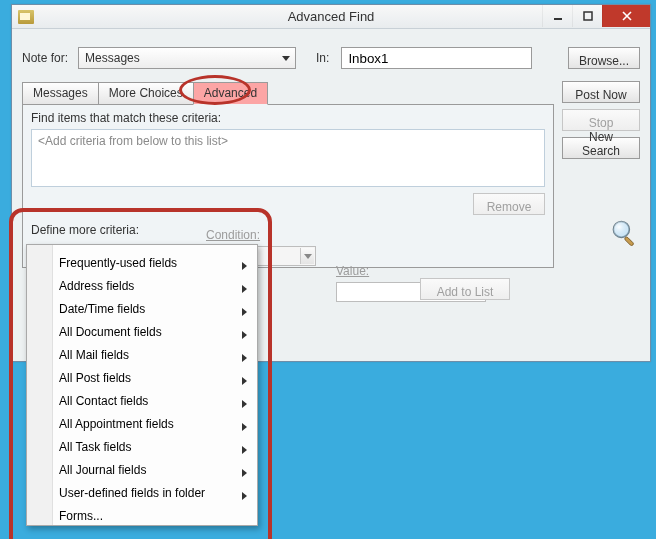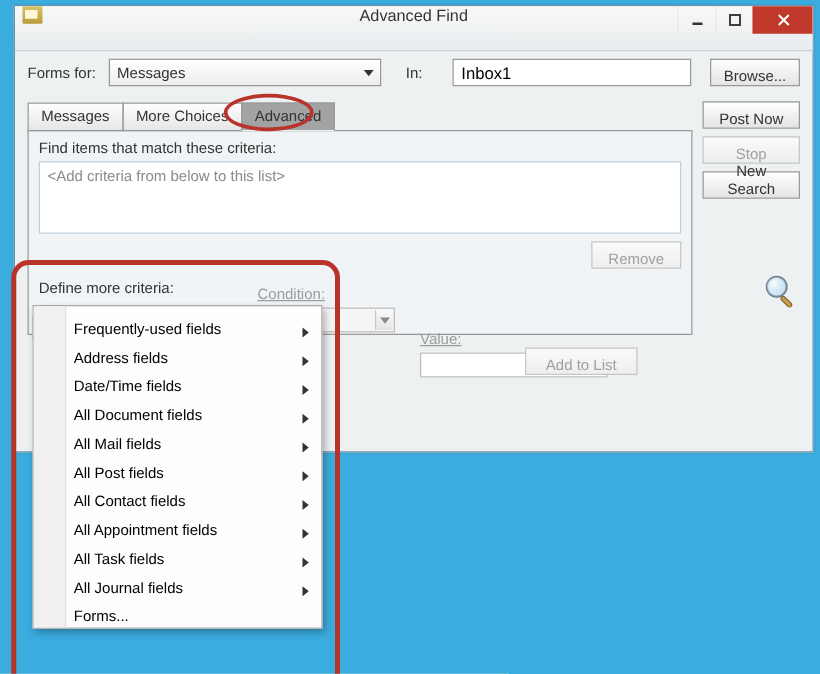--- a/index.html
+++ b/index.html
@@ -2,52 +2,52 @@
 <html><head>
 <meta charset="utf-8">
 <style>
   * { box-sizing: border-box; margin: 0; padding: 0; font-family: "Segoe UI", Tahoma, sans-serif; }
   body { width: 656px; height: 539px; background: #3aacde; overflow: hidden; position: relative; }
   .window {
     position: absolute; left: 11px; top: 4px; width: 640px; height: 358px;
     background: #edf1f2; border: 1px solid #6f8ea8; box-shadow: 0 0 2px rgba(0,0,0,0.1);
   }
   .titlebar {
-    height: 36px; background: linear-gradient(#f8f8f8,#e8ecee); display: flex; 
+    height: 24px; background: linear-gradient(#f8f8f8,#e8ecee); display: flex; align-items: center;
     position: relative; border-bottom: 1px solid #c8d0d6;
   }
   .titlebar .tb-icon { width: 16px; height: 14px; margin-left: 6px; background: linear-gradient(#d8c46a,#b89a3a); border-radius: 1px; position: relative; }
   .titlebar .tb-icon::after { content:""; position:absolute; left:2px; top:3px; width:10px; height:7px; background:#fff7d6; }
   .title-text { position: absolute; left: 0; right: 0; text-align: center; font-size: 13px; color: #333; pointer-events:none; }
   .win-btns { position: absolute; right: 0; top: 0; display: flex; height: 22px; }
   .win-btn { width: 30px; display:flex; align-items:center; justify-content:center; font-size:10px; color:#333; background:transparent; border-left:1px solid rgba(0,0,0,0.05); }
   .win-btn.close { background:#c0392b; color:#fff; width:48px; }
   .win-btn svg { width:10px; height:10px; }
   
   .body { position:absolute; top:28px; left:0; right:0; bottom:0; padding: 14px 10px 10px 10px; font-size:12px; color:#333; }
   
   .row1 { display:flex; align-items:center; gap:6px; margin-bottom:12px; }
   .row1 label { margin-right:4px; }
   .combo { height:22px; border:1px solid #9a9a9a; background:linear-gradient(#fff,#ededed); display:flex; align-items:center; padding:0 18px 0 6px; position:relative; }
   .combo .arrow { position:absolute; right:2px; top:0; bottom:0; width:14px; display:flex; align-items:center; justify-content:center; }
   .combo .arrow::after { content:""; border-left:4px solid transparent; border-right:4px solid transparent; border-top:5px solid #333; }
   .lookfor-combo { width:218px; }
   .in-label { margin-left:14px; }
-  .in-input { flex:1; height:22px; border:1px solid #9a9a9a; background:#fff; padding:0 6px; margin-left:14px; width: 218px; }
+  .in-input { flex:1; height:22px; border:1px solid #9a9a9a; background:#fff; padding:0 6px; margin-left:2px; width: 218px; }
   
   .btn { height:22px; padding:0 10px; min-width:72px; background:linear-gradient(#fefefe,#e4e4e4); border:1px solid #9a9a9a; font-size:12px; color:#333; text-align:center; display:flex; align-items:flex-end; justify-content:center; cursor:default; }
   .btn.disabled { color:#a0a0a0; border-color:#c6c6c6; background:linear-gradient(#fafafa,#eee); }
   
   .main-cols { display:flex; gap:8px; }
   .left-col { flex:1; position:relative; }
   .right-col { width:78px; display:flex; flex-direction:column; gap:6px; align-items:stretch; position:relative;}
   
   .tabs-row { display:flex; position:relative; z-index:2; }
   .tab { padding:3px 10px 4px; border:1px solid #9a9a9a; background:linear-gradient(#fefefe,#e6e6e6); font-size:12px; margin-right:-1px; position:relative; top:1px; }
-  .tab.active { background:#a3a3a3; border-bottom-color:#f0f4f6; z-index:3; }
+  .tab.active { background:#fca5a5; border-bottom-color:#f0f4f6; z-index:3; }
   .tab-circle { position:absolute; border:3px solid #b8332a; border-radius:50%; width:72px; height:30px; left:157px; top:-6px; z-index:5; pointer-events:none; }
   
   .tab-panel { border:1px solid #9a9a9a; background:#f0f4f6; padding:6px 8px 30px; position:relative; z-index:1; }
   .panel-head { margin-bottom:4px; }
   .criteria-box { border:1px solid #bfcfdc; background:#fff; height:58px; padding:4px 6px; color:#8a8a8a; font-size:12px; }
   .remove-row { display:flex; justify-content:flex-end; margin-top:6px; }
   
   .define-label { margin-top:8px; }
   
   .highlight-box {
@@ -101,21 +101,21 @@
         </div>
       <div class="win-btn close">
           <svg viewBox="0 0 10 10">
             <path d="M1 1 L9 9 M9 1 L1 9" stroke="#fff" stroke-width="1.6"></path>
           </svg>
         </div>
     </div>
   </div>
   <div class="body">
     <div class="row1">
-      <label>Forms for:</label>
+      <label>Note for:</label>
       <div class="combo lookfor-combo">
         <span>Messages</span>
         <span class="arrow"></span>
       </div>
       <label class="in-label">In:</label>
       <input class="in-input" value="Inbox1" style="">
       <div style="flex:1"></div>
       <div class="btn">
           <span>Browse...</span>
         </div>
@@ -232,17 +232,21 @@
     </div>
   <div class="menu-item">
       <span>All Task fields</span>
       <span class="sub"></span>
     </div>
   <div class="menu-item">
       <span>All Journal fields</span>
       <span class="sub"></span>
     </div>
   <div class="menu-item">
+      <span>User-defined fields in folder</span>
+      <span class="sub"></span>
+    </div>
+  <div class="menu-item">
       <span>Forms...</span>
     </div>
 </div>
 
 <div class="highlight-box"></div>
 
 </body></html>

